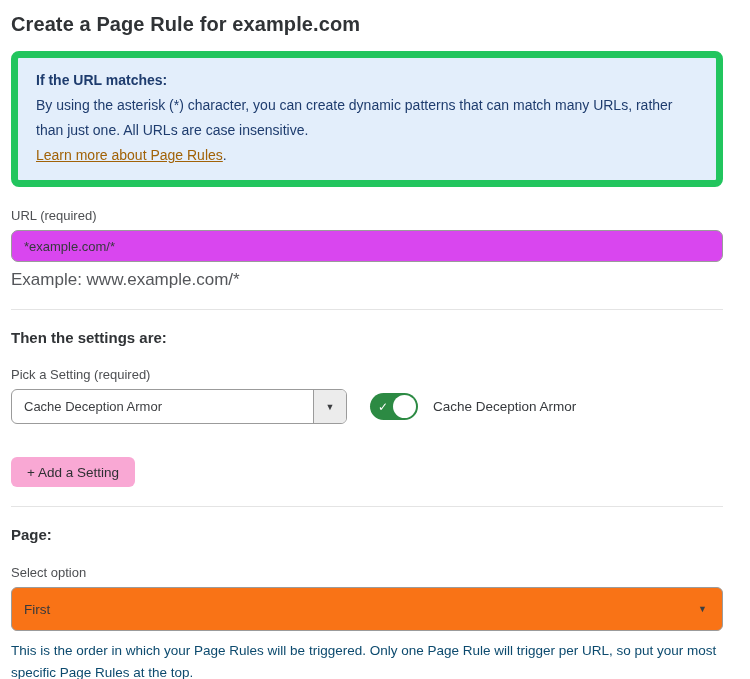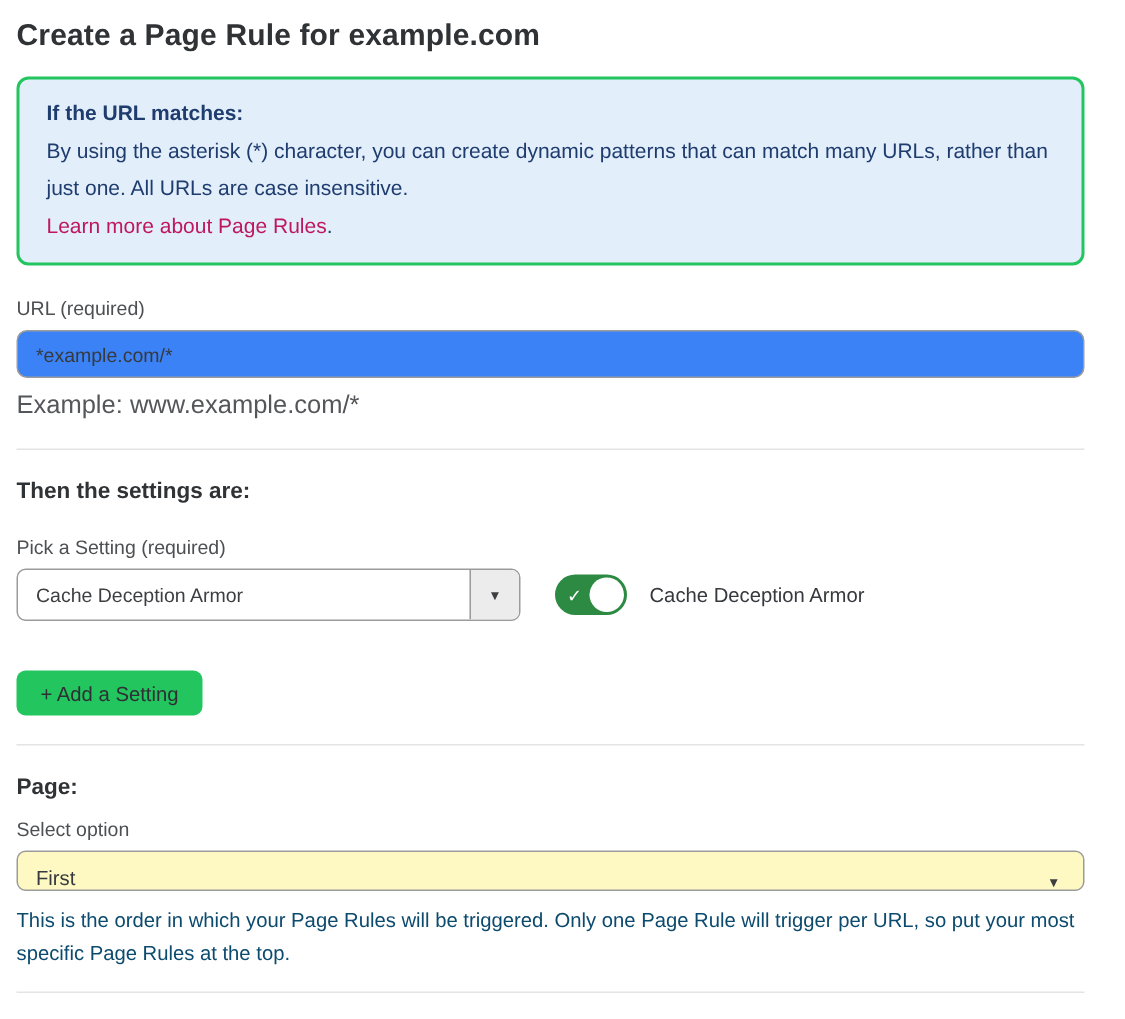--- a/index.html
+++ b/index.html
@@ -14,50 +14,51 @@
     font-size: 20px;
     font-weight: bold;
     color: #303336;
     margin-top: 2px;
     letter-spacing: 0.1px;
   }
 
   .info-box {
     margin-top: 15px;
     background: #e3eefb;
-    border: 2px solid #22c55e;
+    border: 7px solid #22c55e;
     border-radius: 8px;
     padding: 10px 18px 12px 18px;
     font-size: 14px;
     line-height: 25px;
     color: #1e3c6e;
   }
   .info-box .info-heading { font-weight: bold; }
   .info-box a.info-link {
-    color: #be185d;
+    color: #a16207;
+    text-decoration: underline;
     cursor: pointer;
   }
 
   .field-label {
     font-size: 13px;
     color: #4d4f52;
     margin-top: 21px;
     margin-bottom: 7px;
   }
 
   .url-input {
     width: 100%;
     height: 32px;
     border: 1px solid #9b9b9b;
     border-radius: 7px;
     padding: 0 12px;
     font-size: 13px;
     color: #36393d;
     font-family: "Liberation Sans", "DejaVu Sans", sans-serif;
-    background: #3b82f6;
+    background: #d946ef;
     outline: none;
   }
 
   .helper-text {
     font-size: 17px;
     color: #54565a;
     margin-top: 8px;
   }
 
   hr.divider {
@@ -149,32 +150,32 @@
     align-items: center;
     justify-content: center;
     height: 30px;
     border: none;
     border-radius: 6px;
     font-size: 13.5px;
     font-family: "Liberation Sans", "DejaVu Sans", sans-serif;
     cursor: pointer;
     padding: 0 17px;
   }
-  .btn-gray { background: #22c55e; color: #2e3033; }
+  .btn-gray { background: #f9a8d4; color: #2e3033; }
 
   .add-setting-btn { margin-top: 33px; padding: 0 16px; }
 
   .order-select {
     display: flex;
-    align-items: flex-end;
+    align-items: center;
     width: 100%;
-    height: 27px;
+    height: 44px;
     border: 1px solid #9b9b9b;
     border-radius: 6px;
-    background: #fef9c3;
+    background: #f97316;
     padding: 0 12px;
     cursor: pointer;
   }
   .order-select .select-value {
     flex: 1;
     font-size: 13.5px;
     color: #36393d;
   }
   .order-select .caret {
     font-size: 9px;
@@ -227,21 +228,21 @@
       <div class="toggle-label">Cache Deception Armor</div>
     </div>
   </div>
 
   <button class="btn btn-gray add-setting-btn">+ Add a Setting</button>
 
   <hr class="divider">
 
   <h2 class="section-heading" style="margin-top:18px;">Page:</h2>
 
-  <div class="field-label" style="margin-top:12px;">Select option</div>
+  <div class="field-label" style="margin-top:22px;">Select option</div>
 
   <div class="order-select">
     <div class="select-value">First</div>
     <span class="caret">▼</span>
   </div>
 
   <div class="order-helper">This is the order in which your Page Rules will be triggered. Only one Page Rule will trigger per URL, so put your most specific Page Rules at the top.</div>
 
   <hr class="divider" style="margin-top:14px; margin-bottom:19px;">
 

